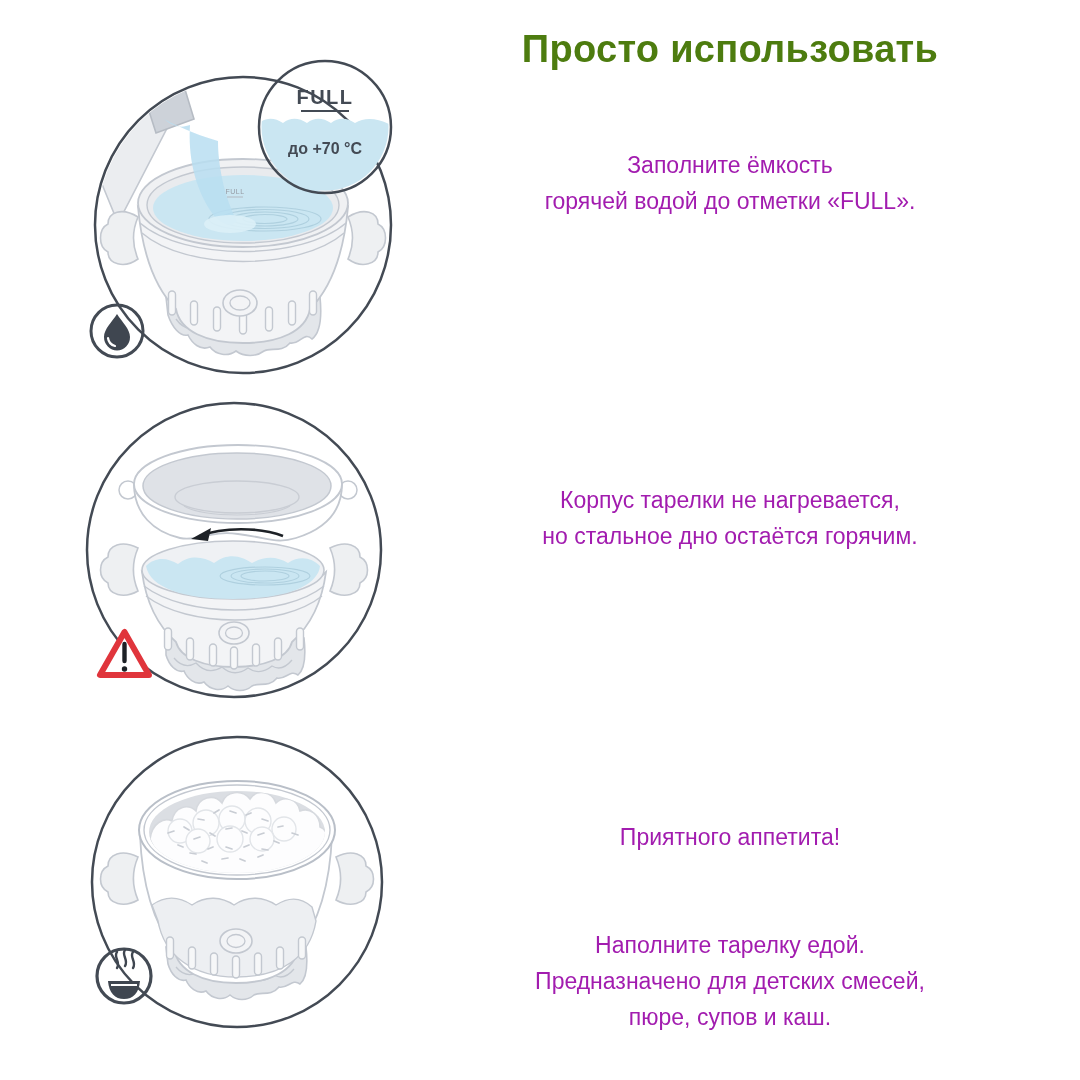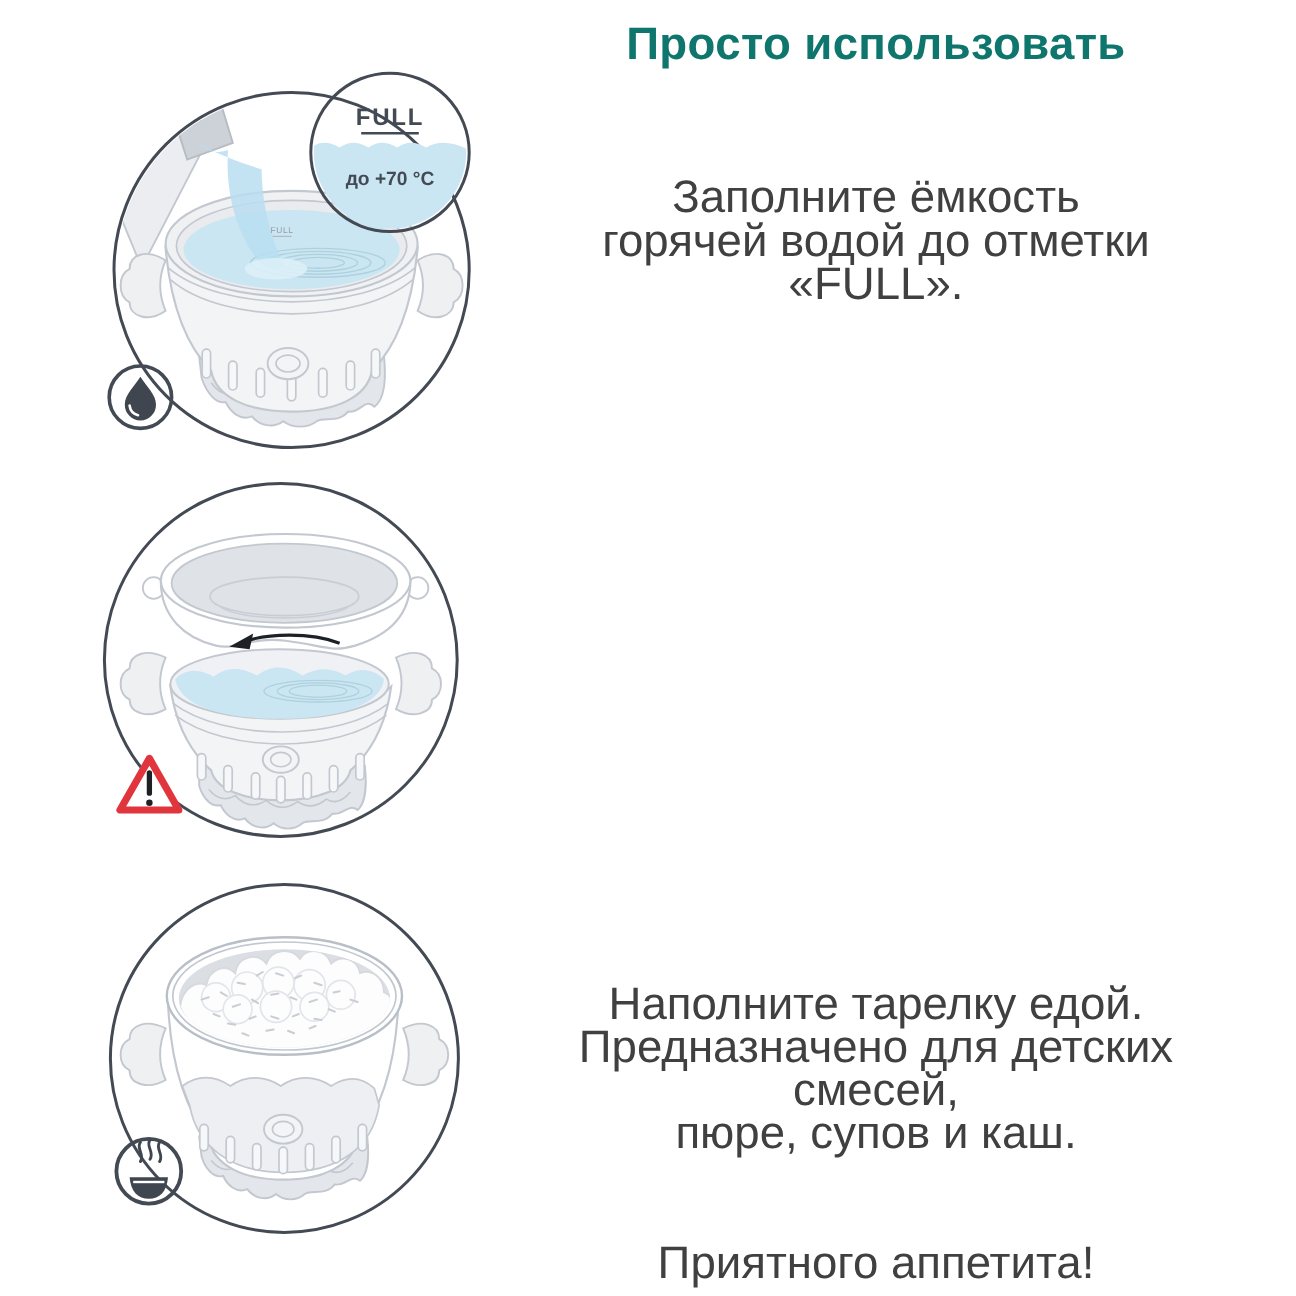--- a/index.html
+++ b/index.html
@@ -2,27 +2,27 @@
 <html><head>
 <meta charset="utf-8">
 <style>
   html,body{margin:0;padding:0;}
   body{
     width:1080px;height:1080px;position:relative;overflow:hidden;
     background:#ffffff;
     font-family:"Liberation Sans", sans-serif;
   }
   .page-title{
-    position:absolute;left:430px;top:16px;width:600px;
-    text-align:center;font-size:38px;font-weight:bold;color:#0f766e;
+    position:absolute;left:430px;top:28px;width:600px;
+    text-align:center;font-size:38px;font-weight:bold;color:#4d7c0f;
     letter-spacing:.3px;
   }
   .step-text{
     position:absolute;left:430px;width:600px;text-align:center;
-    color:#404040;font-size:38px;line-height:36px;white-space:pre-line;
+    color:#a21caf;font-size:23px;line-height:36px;white-space:pre-line;
   }
   .step-text p{margin:0;}
   .step-text p + p{margin-top:36px;}
   .t1{top:111px;} .t2{top:446px;} .t3{top:783px;}
   svg.illu{position:absolute;display:block;}
   .i1{left:80px;top:35px;}
   .i2{left:80px;top:400px;}
   .i3{left:80px;top:735px;}
   
   .oDark{stroke:#434a54;fill:none;}
@@ -163,20 +163,22 @@
   </g>
 
   <g>
     <path d="M44.5,232 L20,275 L69,275 Z" fill="#ffffff" stroke="#e0353c" stroke-width="6" stroke-linejoin="round"></path>
     <line x1="44.5" y1="244" x2="44.5" y2="261" stroke="#1d2126" stroke-width="4.4" stroke-linecap="round"></line>
     <circle cx="44.5" cy="269" r="2.7" fill="#1d2126"></circle>
   </g>
 </svg>
 
 <div class="step-text t2">
+  <p>Корпус тарелки не нагревается,
+но стальное дно остаётся горячим.</p>
 </div>
 
 <svg class="illu i3" width="350" height="300" viewBox="0 0 350 300">
   <defs>
     <clipPath id="clipFood3">
         <ellipse cx="157" cy="97" rx="88" ry="41"></ellipse>
       </clipPath>
   </defs>
   <circle cx="157" cy="147" r="145" class="oDark" stroke-width="2.5"></circle>
 
@@ -225,17 +227,17 @@
     <line x1="31" y1="250" x2="57" y2="250" stroke="#ffffff" stroke-width="2"></line>
     <g fill="none" stroke="#3f4650" stroke-width="2.4" stroke-linecap="round">
       <path d="M37,217 C33,222 41,227 37,233"></path>
       <path d="M45,215 C41,220 49,225 45,231"></path>
       <path d="M53,217 C49,222 57,227 53,233"></path>
     </g>
   </g>
 </svg>
 
 <div class="step-text t3">
+  <p>Приятного аппетита!</p>
   <p>Наполните тарелку едой.
 Предназначено для детских смесей,
 пюре, супов и каш.</p>
-  <p>Приятного аппетита!</p>
 </div>
 
 </body></html>

